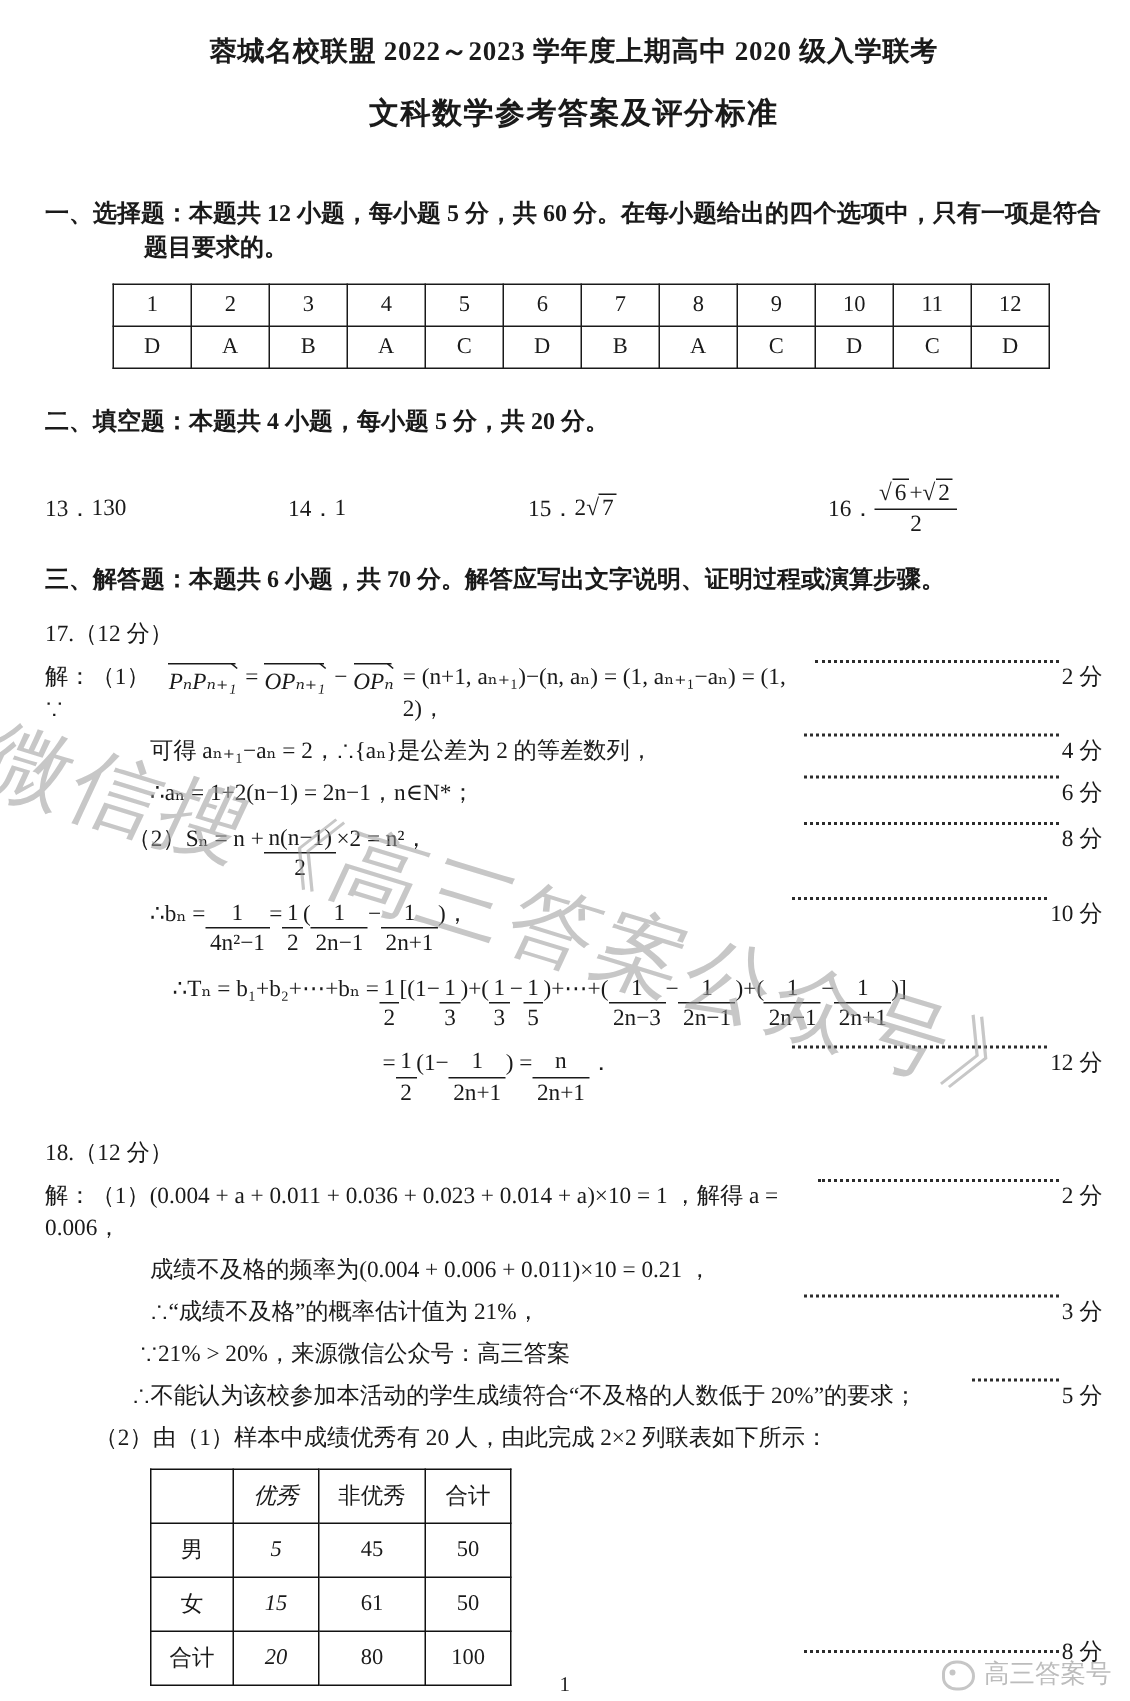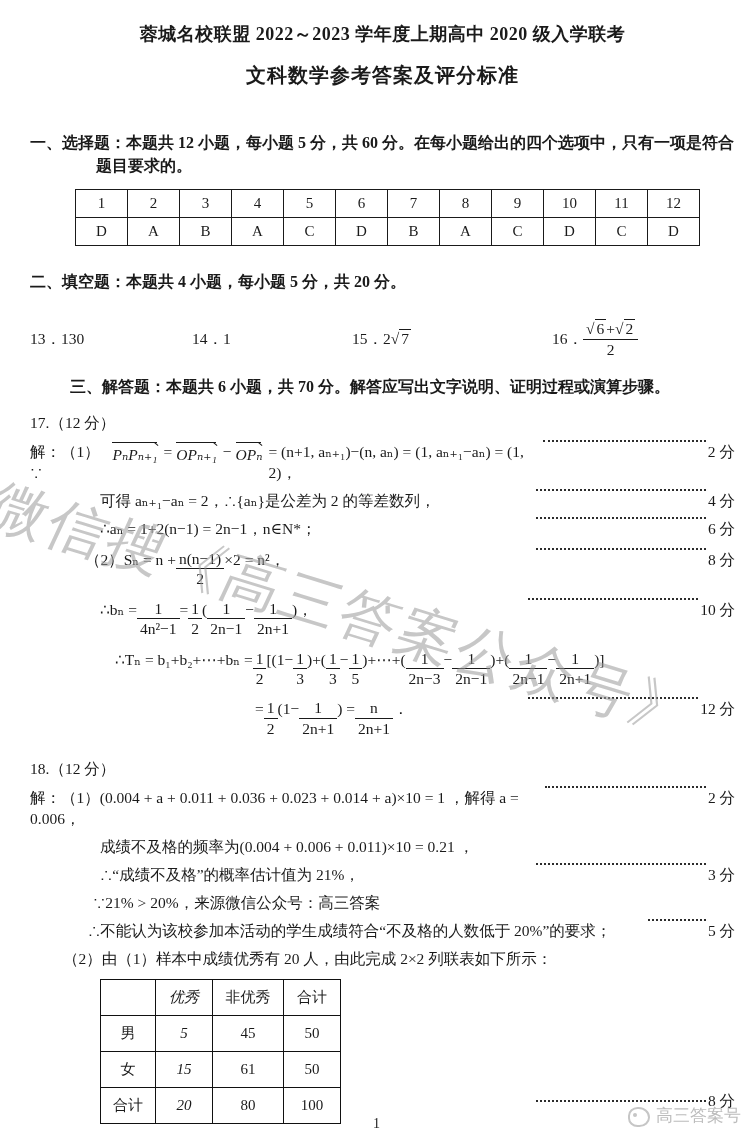--- a/index.html
+++ b/index.html
@@ -50,21 +50,21 @@
     table-layout:fixed;width:625px;
     text-align:center;font-size:15px;
   }
   table.choice td{border:1.5px solid #1a1a1a;height:27px;padding:0;}
   
   .blankrow{margin-top:20px;height:52px;display:flex;align-items:center;}
   .blankitem{display:inline-flex;align-items:center;white-space:nowrap;}
   .b13{width:162px;}
   .b14{width:160px;}
   .b15{width:200px;}
-  .sec3{margin-top:10px;margin-left:40px;}
+  .sec3{margin-top:10px;}
   
   .qhead{margin:14px 0 0 0;line-height:22px;}
   .line{display:flex;align-items:flex-start;margin-top:7px;line-height:21px;}
   .grow{flex:1;}
   .dots{width:170px;border-bottom:2.5px dotted #2c2c2c;height:0;transform:translateY(-1px);}
   .dots.short{width:58px;}
   .scoretxt{white-space:nowrap;padding-left:2px;}
   .ind55{padding-left:55px;}
   .ind58{padding-left:58px;}
   .ind63{padding-left:63px;}

